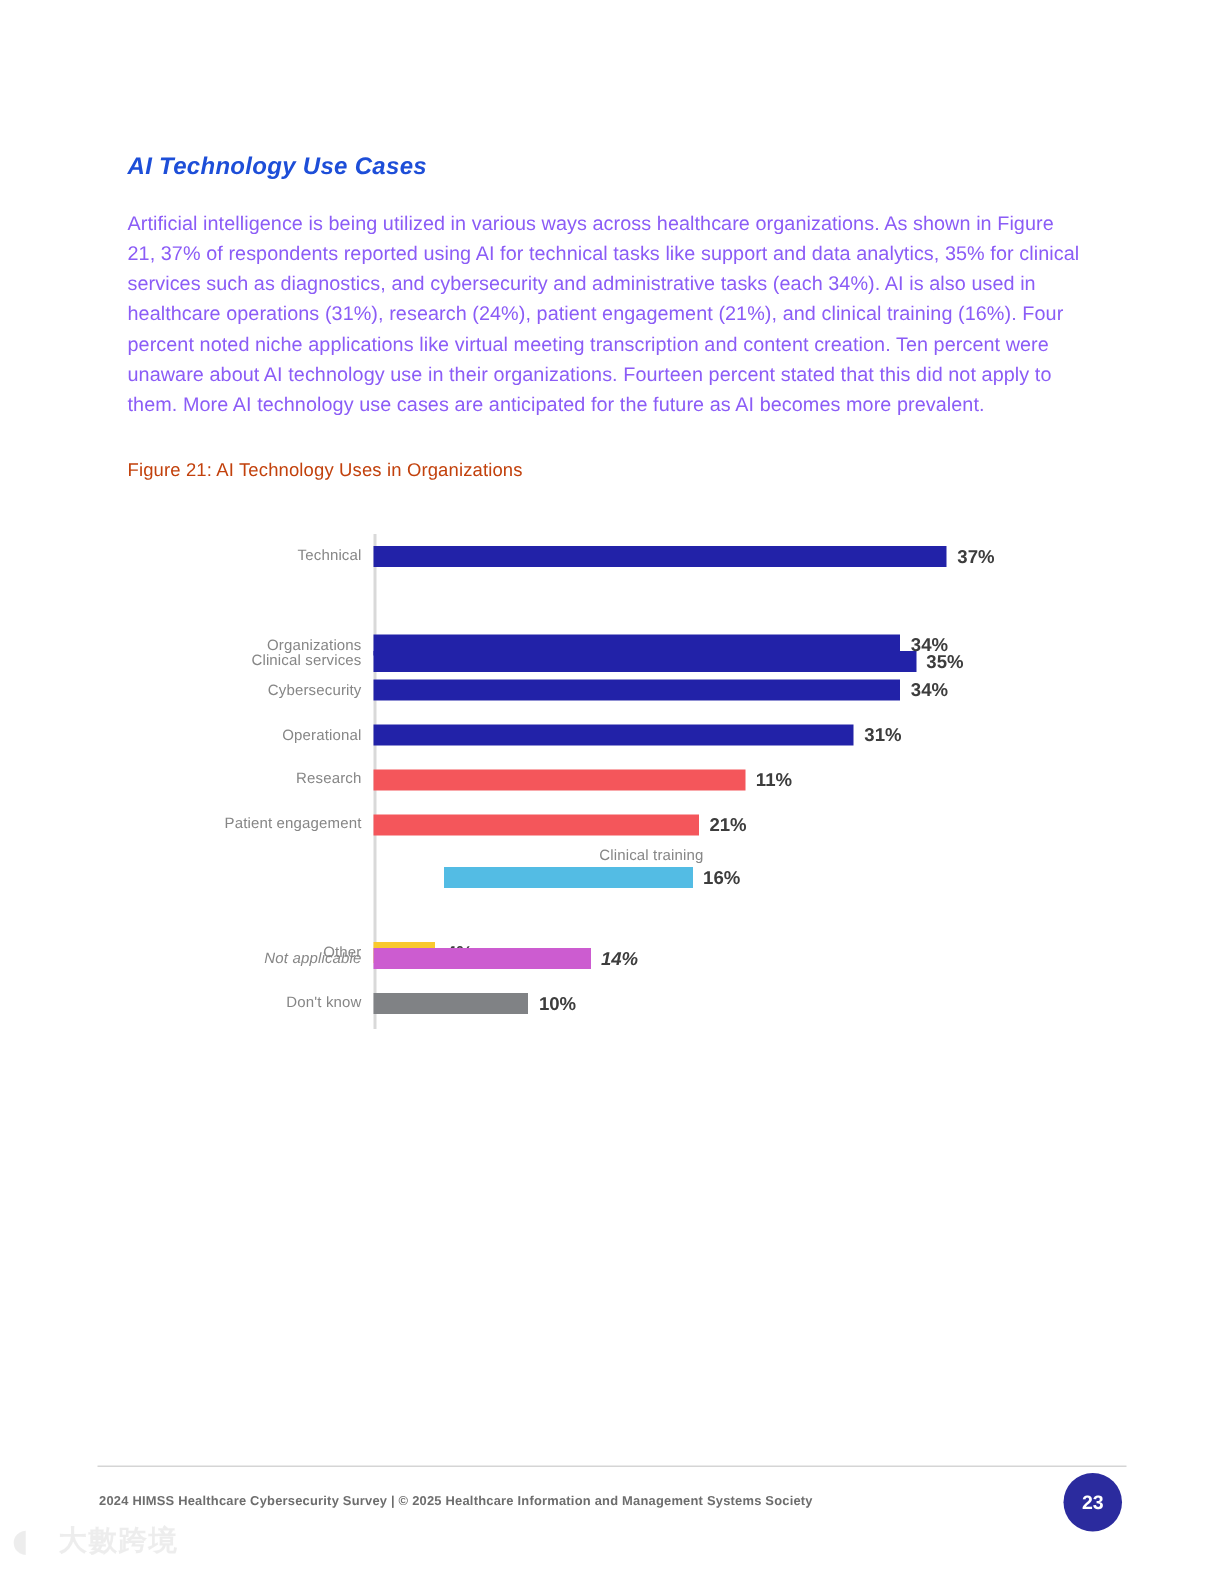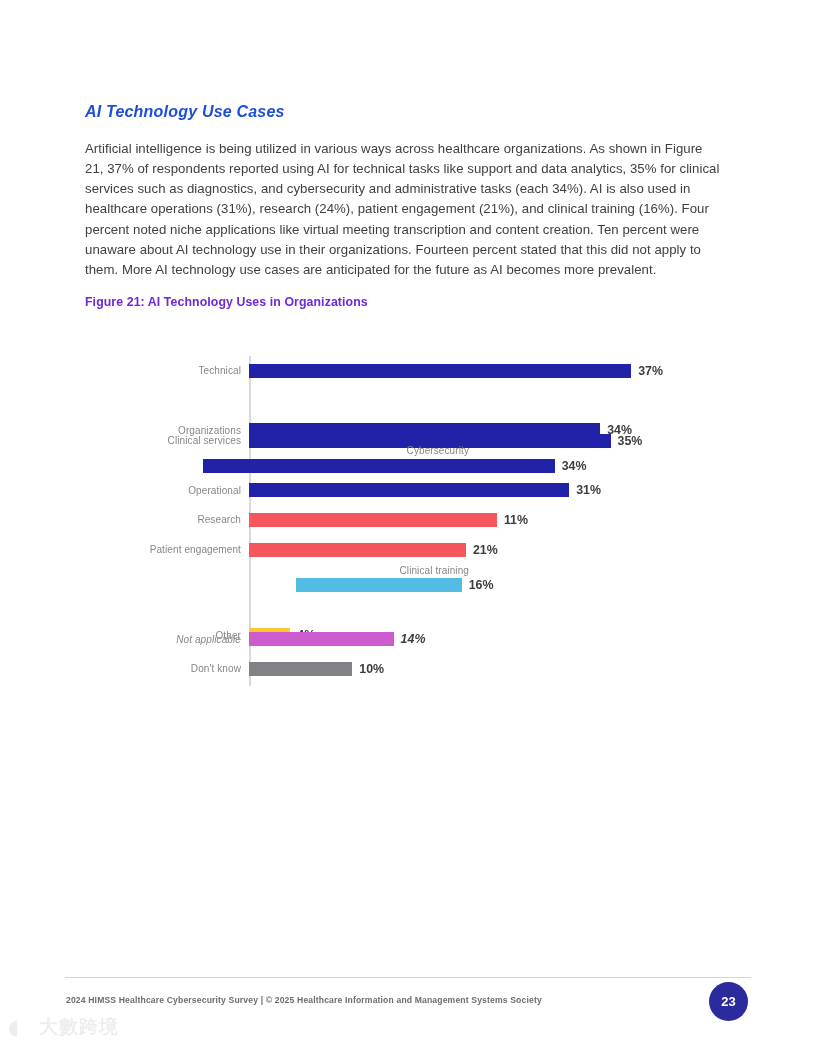--- a/index.html
+++ b/index.html
@@ -34,33 +34,33 @@
   }
 
   
   .body-paragraph {
     position: absolute;
     left: 85px;
     top: 126px;
     width: 638px;
     font-size: 13.2px;
     line-height: 20.1px;
-    color: #404040;
+    color: #8b5cf6;
     text-align: left;
     letter-spacing: 0.05px;
   }
 
   
   .figure-caption {
     position: absolute;
     left: 85px;
-    top: 295px;
+    top: 306px;
     font-size: 12.3px;
-    font-weight: bold;
-    color: #6d28d9;
+    font-weight: normal;
+    color: #c2410c;
     letter-spacing: 0.1px;
   }
 
   
   .chart {
     position: absolute;
     left: 85px;
     top: 356px;
     width: 620px;
     height: 334px;
@@ -205,21 +205,21 @@
             <div class="bar-value">35%</div>
           </div>
         </div>
         <div class="bar-row" style="top: 59.6px;">
           <div class="bar-label">Organizations</div>
           <div class="bar-track">
             <div class="bar-fill" style="width: 351.22px; background: rgb(34, 34, 168);"></div>
             <div class="bar-value">34%</div>
           </div>
         </div>
-        <div class="bar-row" style="top: 89.4px; flex-direction: column;">
+        <div class="bar-row" style="top: 89.4px;">
           <div class="bar-label">Cybersecurity</div>
           <div class="bar-track">
             <div class="bar-fill" style="width: 351.22px; background: rgb(34, 34, 168);"></div>
             <div class="bar-value">34%</div>
           </div>
         </div>
         <div class="bar-row" style="top: 119.2px;">
           <div class="bar-label">Operational</div>
           <div class="bar-track">
             <div class="bar-fill" style="width: 320.23px; background: rgb(34, 34, 168);"></div>

